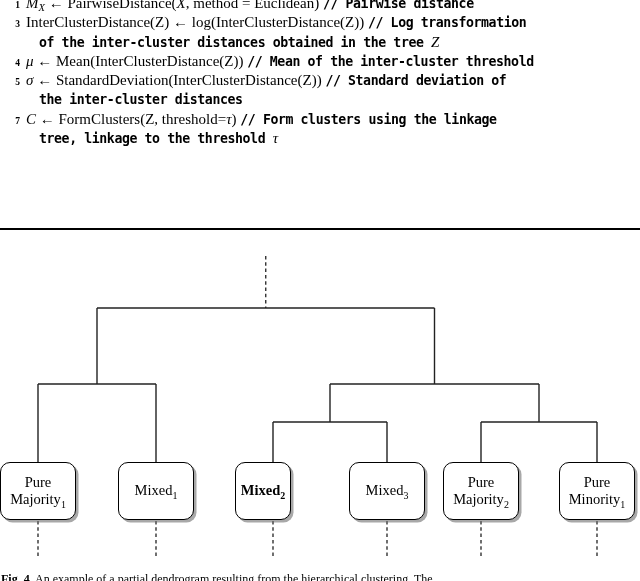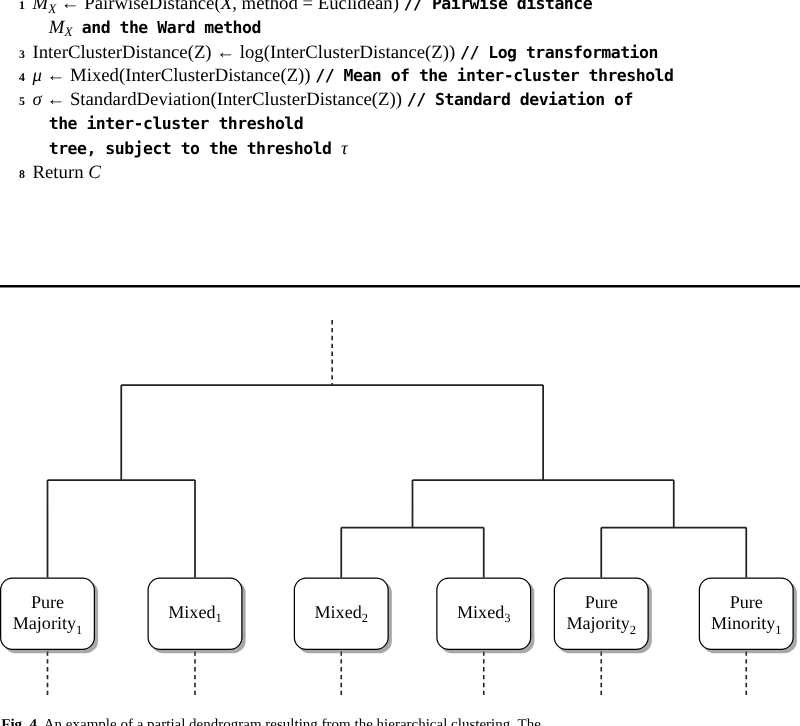--- a/index.html
+++ b/index.html
@@ -34,27 +34,27 @@
   
   .caption{position:absolute;left:1px;top:572px;width:639px;font-size:12px;white-space:nowrap;}
   .caption .cap-label{font-weight:bold;}
 </style>
 </head>
 <body>
 
 <div class="algo">
   <div>
       <div class="algo-line"><span class="lnum">1</span><span class="seg-it">M</span><span class="seg-sub">X</span><span class="seg-rm"> ← PairwiseDistance(</span><span class="seg-it">X</span><span class="seg-rm">, method = Euclidean) </span><span class="seg-c">// Pairwise distance</span></div>
-      <div class="algo-line"><span class="lnum"></span><span class="cont-pad"></span><span class="seg-it">M</span><span class="seg-sub">X</span><span class="seg-c"> and the Ward method</span></div>
       <div class="algo-line"><span class="lnum">3</span><span class="seg-rm">InterClusterDistance(Z) ← log(InterClusterDistance(Z)) </span><span class="seg-c">// Log transformation</span></div>
-      <div class="algo-line"><span class="lnum">4</span><span class="seg-it">μ</span><span class="seg-rm"> ← Mixed(InterClusterDistance(Z)) </span><span class="seg-c">// Mean of the inter-cluster threshold</span></div>
+      <div class="algo-line"><span class="lnum"></span><span class="cont-pad"></span><span class="seg-c">of the inter-cluster distances obtained in the tree </span><span class="seg-it">Z</span></div>
+      <div class="algo-line"><span class="lnum">4</span><span class="seg-it">μ</span><span class="seg-rm"> ← Mean(InterClusterDistance(Z)) </span><span class="seg-c">// Mean of the inter-cluster threshold</span></div>
       <div class="algo-line"><span class="lnum">5</span><span class="seg-it">σ</span><span class="seg-rm"> ← StandardDeviation(InterClusterDistance(Z)) </span><span class="seg-c">// Standard deviation of</span></div>
-      <div class="algo-line"><span class="lnum"></span><span class="cont-pad"></span><span class="seg-c">the inter-cluster threshold</span></div>
-      <div class="algo-line"><span class="lnum"></span><span class="cont-pad"></span><span class="seg-c">tree, subject to the threshold </span><span class="seg-it">τ</span></div>
-      <div class="algo-line"><span class="lnum">8</span><span class="seg-rm">Return </span><span class="seg-it">C</span></div>
+      <div class="algo-line"><span class="lnum"></span><span class="cont-pad"></span><span class="seg-c">the inter-cluster distances</span></div>
+      <div class="algo-line"><span class="lnum">7</span><span class="seg-it">C</span><span class="seg-rm"> ← FormClusters(Z, threshold=</span><span class="seg-it">τ</span><span class="seg-rm">) </span><span class="seg-c">// Form clusters using the linkage</span></div>
+      <div class="algo-line"><span class="lnum"></span><span class="cont-pad"></span><span class="seg-c">tree, linkage to the threshold </span><span class="seg-it">τ</span></div>
     </div>
 </div>
 <div class="algo-rule"></div>
 
 <div>
   <svg class="tree-svg" viewBox="0 0 640 581" xmlns="http://www.w3.org/2000/svg">
       <line x1="38" y1="384" x2="156" y2="384"></line>
       <line x1="38" y1="384" x2="38" y2="462"></line>
       <line x1="156" y1="384" x2="156" y2="462"></line>
       <line x1="273" y1="422" x2="387" y2="422"></line>
@@ -78,21 +78,21 @@
       <line x1="597" y1="521" x2="597" y2="557" class="dash"></line>
     </svg>
   <div>
       <div class="leaf" style="left: 0px; top: 462px; width: 76px; height: 58px;">
         <div>Pure</div>
         <div>Majority<sub>1</sub></div>
       </div>
       <div class="leaf" style="left: 118px; top: 462px; width: 76px; height: 58px;">
         <div>Mixed<sub>1</sub></div>
       </div>
-      <div class="leaf" style="left: 235px; top: 462px; width: 76px; height: 58px;">
+      <div class="leaf" style="left: 235px; top: 462px; width: 56px; height: 58px; font-weight: bold;">
         <div>Mixed<sub>2</sub></div>
       </div>
       <div class="leaf" style="left: 349px; top: 462px; width: 76px; height: 58px;">
         <div>Mixed<sub>3</sub></div>
       </div>
       <div class="leaf" style="left: 443px; top: 462px; width: 76px; height: 58px;">
         <div>Pure</div>
         <div>Majority<sub>2</sub></div>
       </div>
       <div class="leaf" style="left: 559px; top: 462px; width: 76px; height: 58px;">

